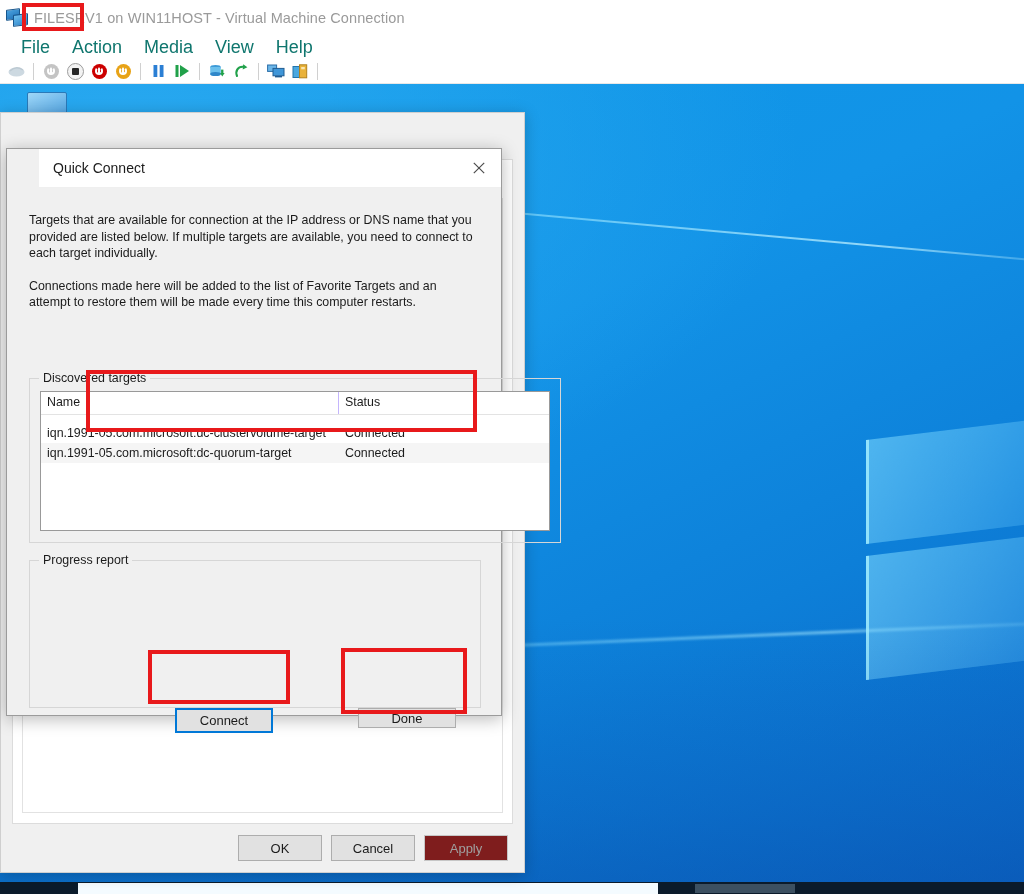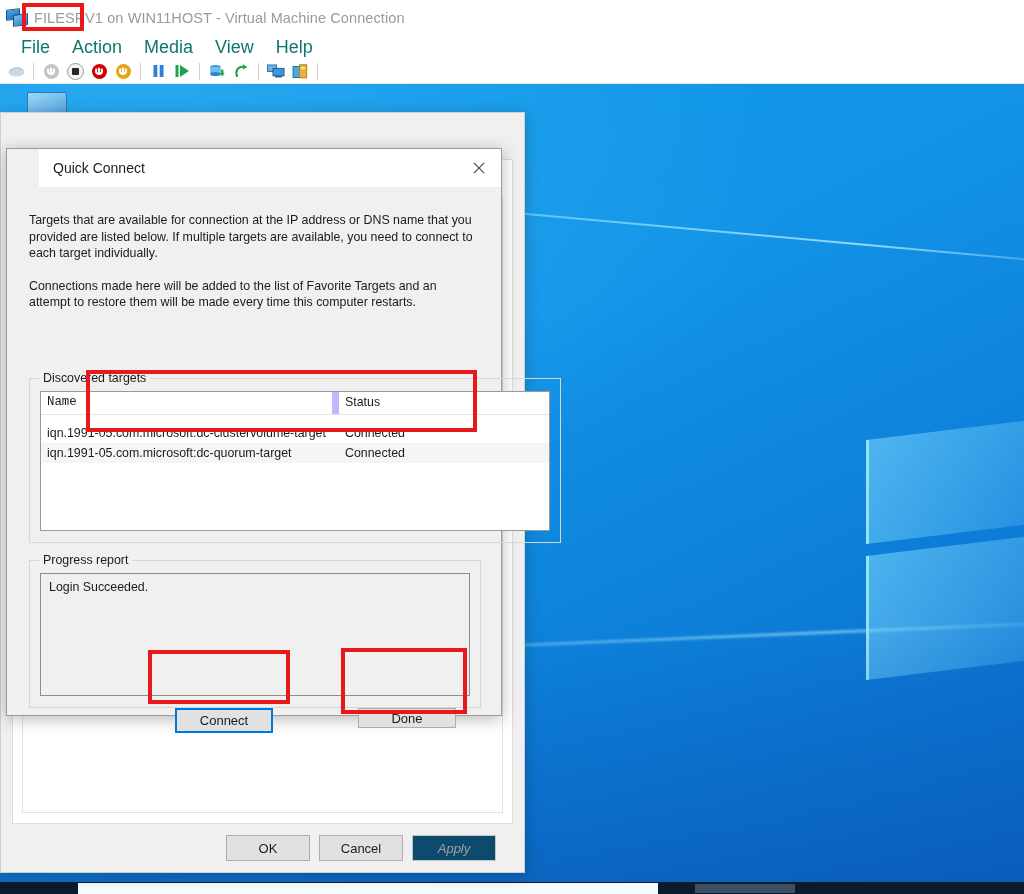--- a/index.html
+++ b/index.html
@@ -389,40 +389,39 @@
     box-sizing: border-box;
     background: #ffffff;
   }
   .iscsi-footer {
     position: absolute;
     left: 0; right: 0; bottom: 0;
     height: 48px;
     display: flex;
     align-items: center;
     justify-content: flex-end;
-    padding-right: 28px;
+    padding-right: 16px;
     box-sizing: border-box;
   }
   .btn {
     min-width: 84px;
     height: 26px;
     background: #e1e1e1;
     border: 1px solid #adadad;
     font-family: "Liberation Sans", sans-serif;
     font-size: 13px;
     color: #1b1b1b;
     cursor: default;
     padding: 0 10px;
     box-sizing: border-box;
   }
   .btn.disabled {
     color: #a0a0a0;
-    background: #0c4a6e;
+    background: #7f1d1d;
     border-color: #c6c6c6;
-    font-style: italic;
   }
   .iscsi-footer .btn { margin-left: 9px; }
 
   
   .qc-dialog {
     position: absolute;
     left: 71px; top: 148px;
     width: 496px; height: 568px;
     background: #f0f0f0;
     border: 1px solid #9b9b9b;
@@ -502,21 +501,21 @@
     height: 22px;
     border-bottom: 1px solid #e3e3e3;
     background: #ffffff;
   }
   .lv-header .col {
     font-size: 12.4px;
     color: #1b1b1b;
     padding: 3px 0 0 6px;
     box-sizing: border-box;
   }
-  .lv-header .col.name { width: 298px; border-right: 7px solid #c4b5fd; font-family: Liberation Mono, monospace; }
+  .lv-header .col.name { width: 298px; border-right: 1px solid #c4b5fd; }
   .lv-header .col.status { flex: 1; }
   .lv-row {
     display: flex;
     height: 20px;
     align-items: center;
   }
   .lv-row.alt { background: #f5f5f5; }
   .lv-row .cell {
     font-size: 12.4px;
     color: #1b1b1b;
@@ -786,21 +785,20 @@
             </div>
             <div class="lv-row alt">
               <div class="cell name">iqn.1991-05.com.microsoft:dc-quorum-target</div>
               <div class="cell status">Connected</div>
             </div>
           </div>
         </div>
 
         <div class="groupbox gb-progress">
           <span class="gb-label">Progress report</span>
-          <div class="report-box">Login Succeeded.</div>
         </div>
 
         <div class="qc-actions">
           <button class="btn-connect">Connect</button>
           <button class="btn-done">Done</button>
         </div>
       </div>
     </div>
   </div>
 

